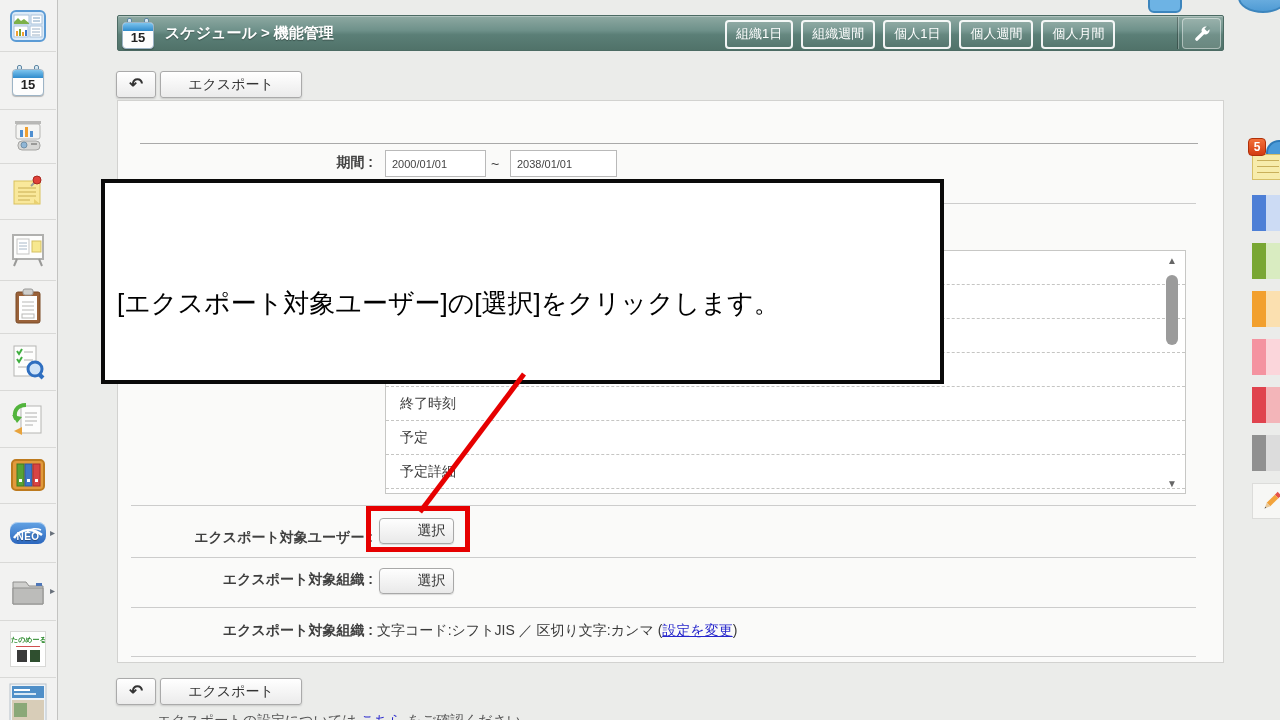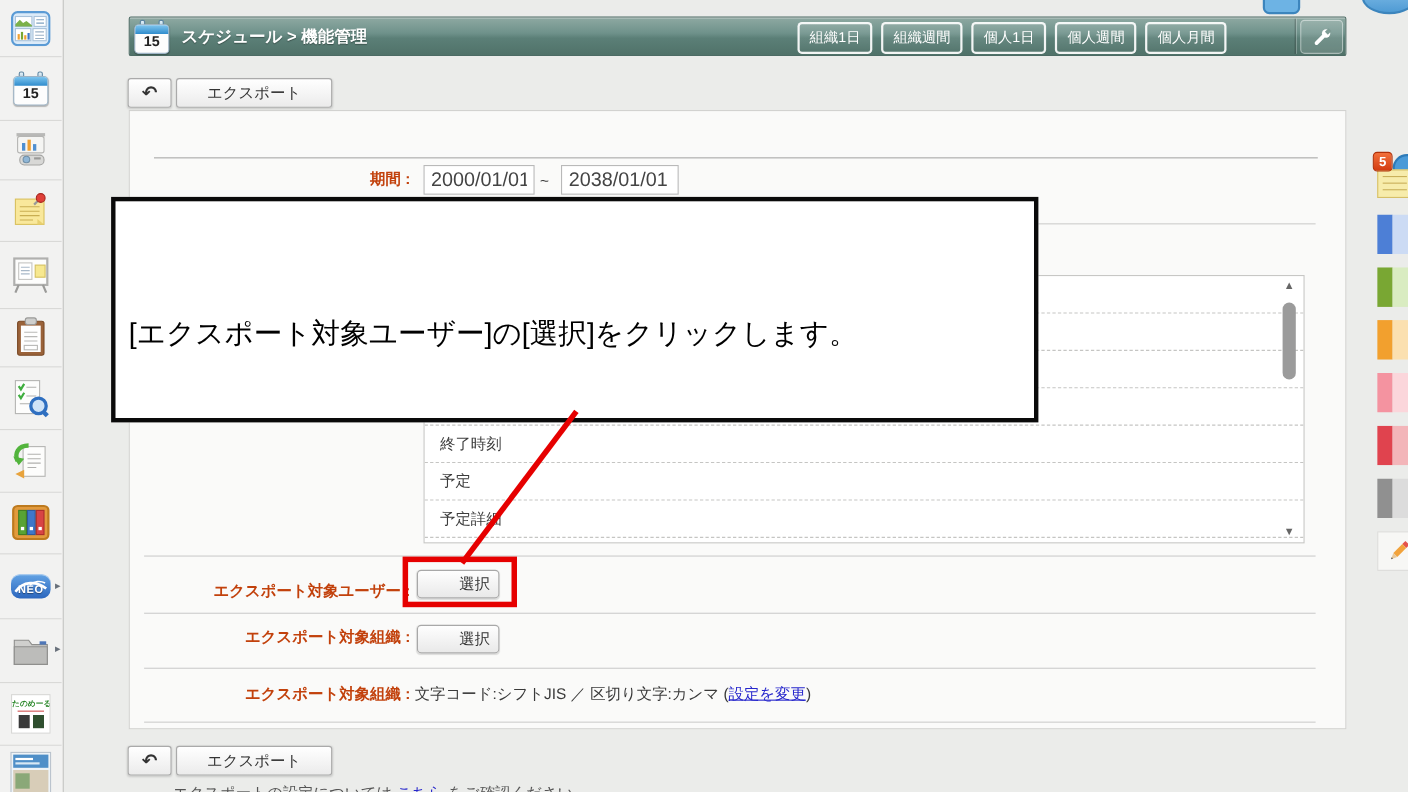--- a/index.html
+++ b/index.html
@@ -37,23 +37,23 @@
   .btn{position:absolute;height:27px;box-sizing:border-box;border:1px solid #aaa;border-radius:3px;color:#333;font-size:14px;
        background:linear-gradient(#fff,#ebebeb);box-shadow:0 1px 2px rgba(0,0,0,.15), inset 0 1px 0 #fff;
        display:flex;align-items:center;justify-content:center;cursor:pointer;}
   .btn-back{width:40px;font-size:17px;font-weight:bold;}
 
   
   .panel{position:absolute;left:117px;top:100px;width:1107px;height:563px;background:#fafaf9;border:1px solid #d2d2d0;box-sizing:border-box;}
   .ptitle{position:absolute;left:26px;top:10px;font-size:17px;font-weight:bold;color:#333;}
   .punder{position:absolute;left:22px;top:42px;width:1058px;height:1px;background:#a9a9a9;}
   .pdiv{position:absolute;left:13px;width:1065px;height:1px;background:#cccccc;}
-  .form-label{position:absolute;left:13px;width:242px;text-align:right;font-size:14px;font-weight:bold;color:#c2410c;}
+  .form-label{position:absolute;left:13px;width:242px;text-align:right;font-size:14px;font-weight:bold;color:#404040;}
   .form-value{position:absolute;font-size:14px;color:#3a3a3a;}
-  .tin{position:absolute;height:27px;box-sizing:border-box;border:1px solid #b9b9b9;background:#fff;font-size:18px;color:#444;
+  .tin{position:absolute;height:27px;box-sizing:border-box;border:1px solid #b9b9b9;background:#fff;font-size:11px;color:#444;
        padding:0 6px;font-family:inherit;}
   .sel-btn{position:absolute;width:75px;height:26px;box-sizing:border-box;border:1px solid #a8a8a8;border-radius:4px;font-size:14px;color:#333;
        background:linear-gradient(#fefefe,#e9e9e9);box-shadow:0 1px 1px rgba(0,0,0,.12);display:flex;align-items:center;justify-content:center;cursor:pointer;padding-left:30px;}
   .link{color:#2626cc;text-decoration:underline;cursor:pointer;}
 
   
   .lbox{position:absolute;left:267px;top:149px;width:801px;height:244px;background:#fff;border:1px solid #c7c7c5;box-sizing:border-box;overflow:hidden;}
   .lrow{height:33px;line-height:33px;padding-left:14px;font-size:14px;color:#3c3c3c;}
   .lrow + .lrow{border-top:1px dashed #c5c5c3;}
   .sb{position:absolute;top:2px;right:3px;bottom:2px;width:20px;}

